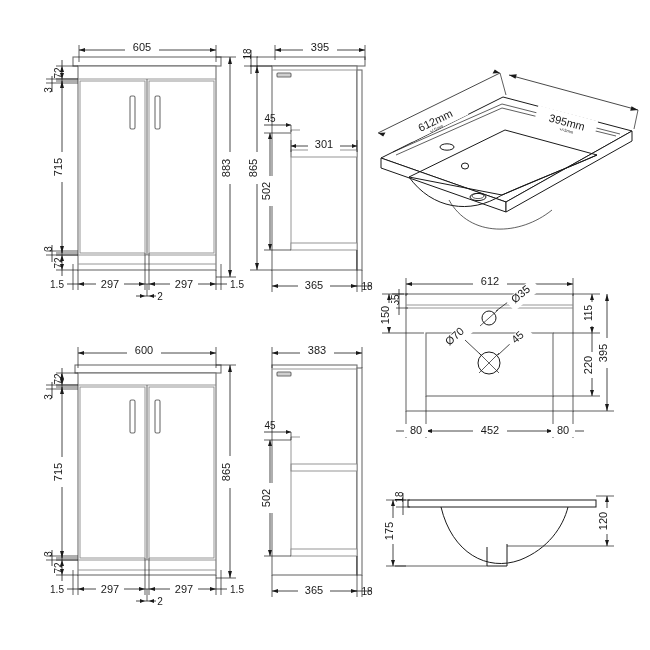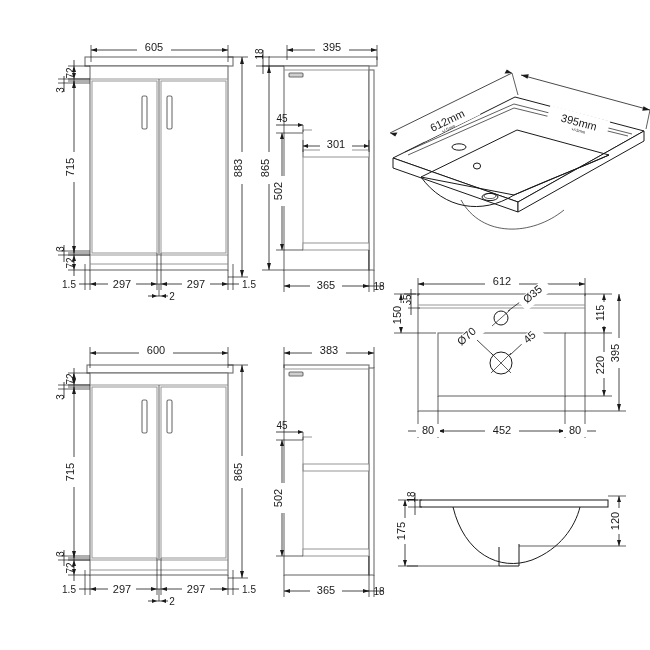--- a/index.html
+++ b/index.html
@@ -2,21 +2,21 @@
 <html><head>
 <meta charset="utf-8">
 <style>
   html,body{margin:0;padding:0;background:#ffffff;}
   body{
     width:650px;height:650px;
     font-family:"Liberation Sans", sans-serif;
     overflow:hidden;
     position:relative;
   }
-  #sheet{position:absolute;left:12px;top:0;width:568px;height:650px;}
+  #sheet{position:absolute;left:0;top:0;width:568px;height:650px;}
   svg{display:block;}
   text{font-family:"Liberation Sans", sans-serif;fill:#1a1a1a;}
   .dimtxt{font-size:11px;letter-spacing:0px;}
   .dimtxt-sm{font-size:10px;}
   .tol{font-size:4.2px;}
   .dim{stroke:#1a1a1a;stroke-width:0.8;fill:none;}
   .ext{stroke:#1a1a1a;stroke-width:0.7;fill:none;}
   .body-l{stroke:#6e6e6e;stroke-width:1.1;fill:none;}
   .body-l2{stroke:#8a8a8a;stroke-width:0.9;fill:none;}
   .ink{stroke:#1a1a1a;stroke-width:1.0;fill:none;}

